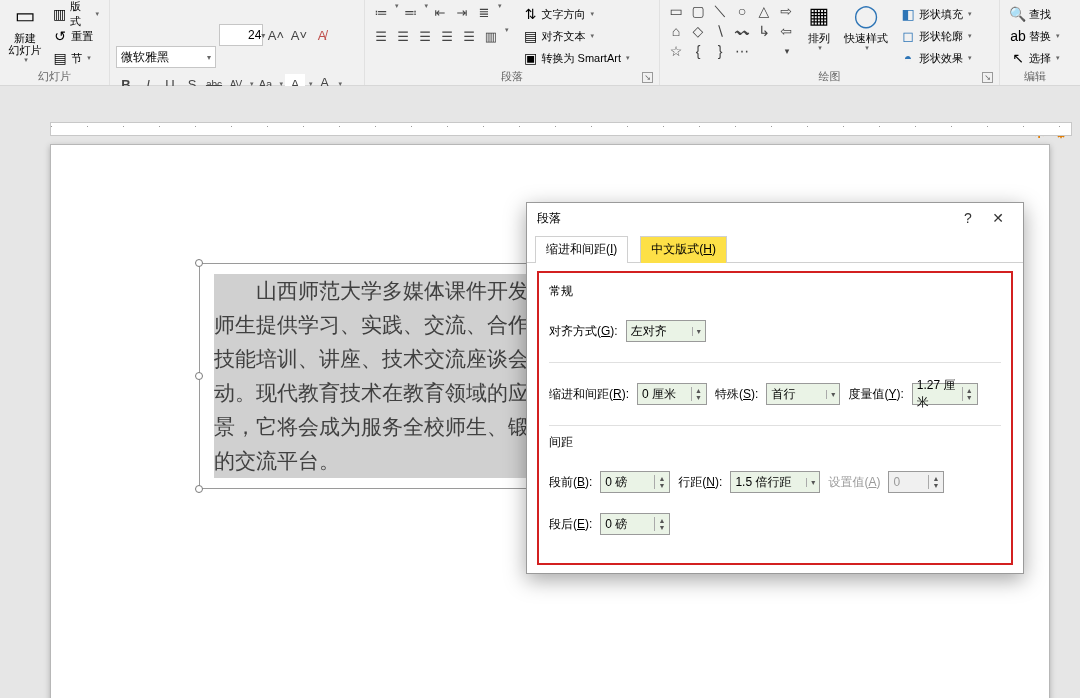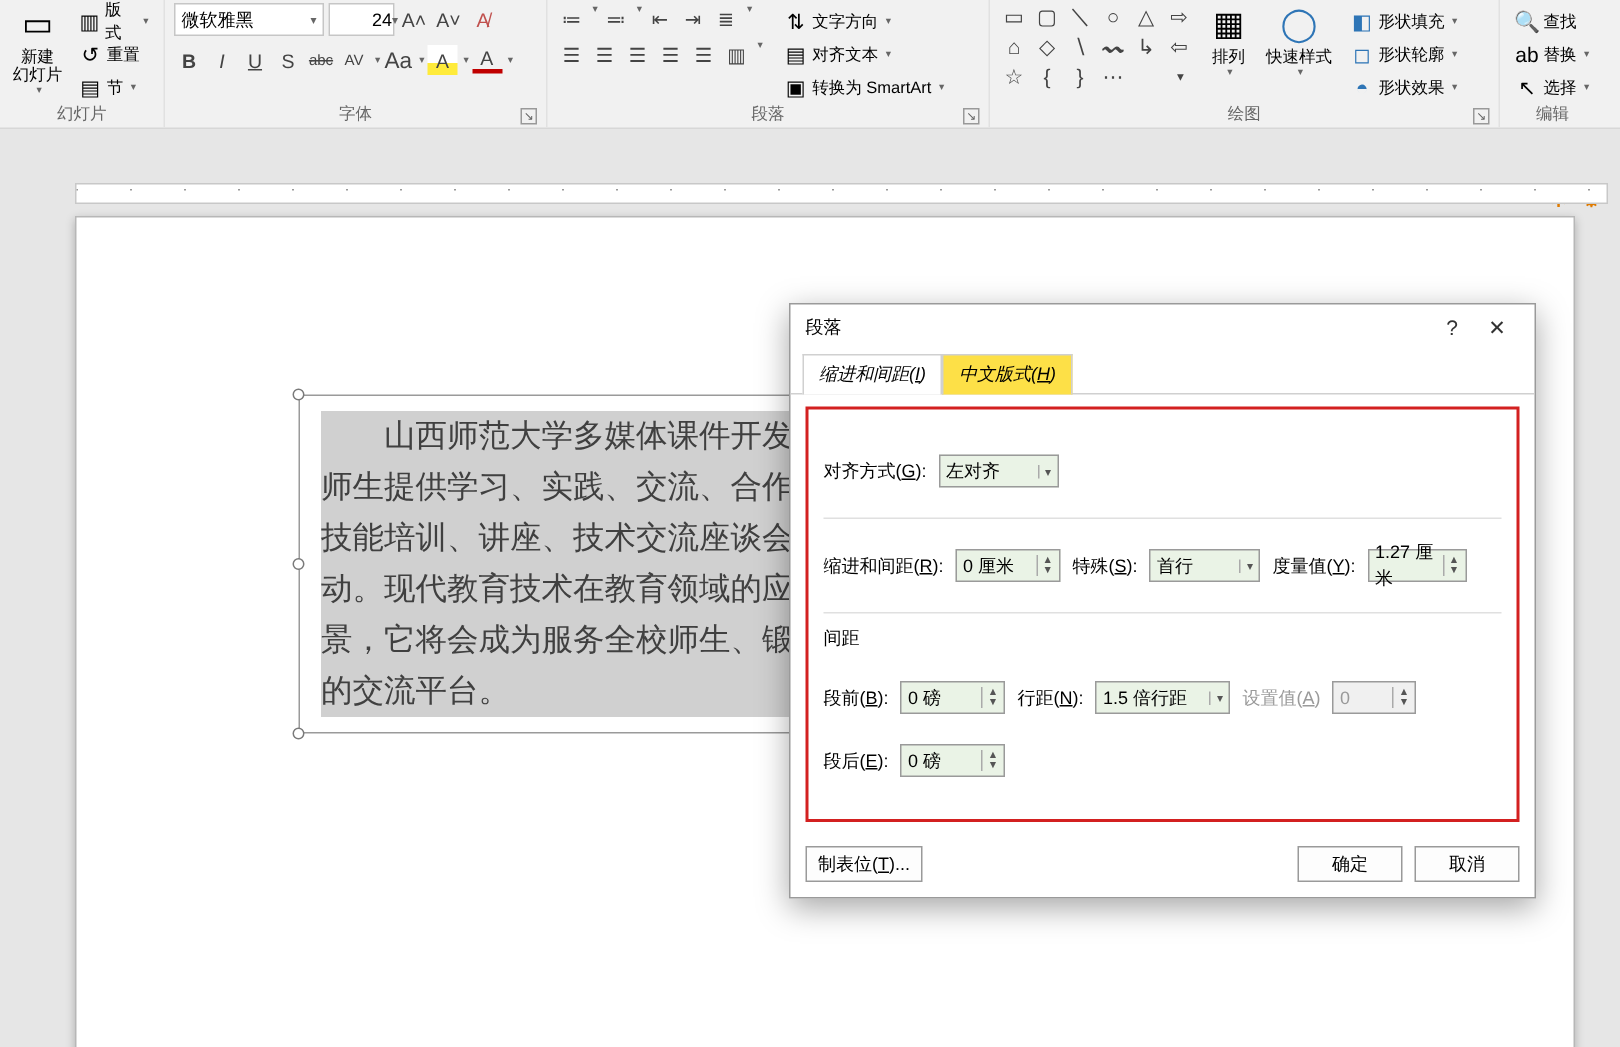--- a/index.html
+++ b/index.html
@@ -38,21 +38,21 @@
   .big-btn .lb { font-size: 11px; line-height:12px; margin-top:2px;font-family:Liberation Serif, serif; }
   .stack2 { display:flex; flex-direction:column; gap:2px; padding-top:2px;}
   .mini-btn { height:20px; min-width:44px; display:flex; align-items:center; padding:0 4px; font-size:11px; gap:3px; }
   .mini-btn .ic { width:16px; height:16px; display:inline-flex; align-items:center; justify-content:center; font-size:14px; }
   .drop-tri { font-size:7px; color:#666; margin-left:2px; }
 
   
   .font-box { display:flex; flex-direction:column; gap:4px;}
   .font-row1 { display:flex; gap:3px; align-items:center;}
   .combo { background:#fff; border:1px solid #c6c6c6; height:22px; display:flex; align-items:center; padding:0 4px; font-size:12px;}
-  .combo.fontname{ width:100px;}
+  .combo.fontname{ width:100px;margin-top:44px;}
   .combo.fontsize{ width:44px;padding-left:28px;}
   .combo .tri{ margin-left:auto; font-size:8px; color:#666;}
   .icon-btn { width:20px; height:20px; display:inline-flex; align-items:center; justify-content:center; font-size:13px; color:#444;}
   .icon-btn.red{color:#c0504d;}
   .icon-btn.yellow{ background:linear-gradient(#fff 60%, #ffeb3b 60%);}
   .font-row2 { display:flex; gap:2px; align-items:center; padding-top:2px;}
 
   
   .para-col { display:flex; flex-direction:column; gap:4px;}
   .para-row { display:flex; gap:2px;}
@@ -112,21 +112,21 @@
     width:498px;
     background:#fff;
     border:1px solid #9a9a9a;
     box-shadow:0 6px 20px rgba(0,0,0,.35);
     font-size:12px;
   }
   .dlg-title { height:30px; display:flex; align-items:center; padding:0 10px; }
   .dlg-title .ttl{font-size:12px;}
   .dlg-title .sp{flex:1}
   .dlg-title .tbtn{ width:30px; height:30px; display:inline-flex; align-items:center; justify-content:center; font-size:14px; color:#333;}
-  .dlg-tabs{ display:flex; padding:2px 8px 0; gap:0; border-bottom:1px solid #d0d0d0;font-style:italic;}
+  .dlg-tabs{ display:flex; padding:2px 8px 0; gap:12px; border-bottom:1px solid #d0d0d0;}
   .dlg-tab{ padding:4px 10px 5px; border:1px solid #d0d0d0; border-bottom:none; background:#fde047; font-size:12px; position:relative; top:1px;}
   .dlg-tab.active{ background:#fff;}
   .dlg-tab u{ text-decoration: underline;}
   .dlg-body{ padding:8px 10px;}
   .red-frame{ border:2px solid #d32020; padding:10px 10px 8px; }
   .sect-title{ margin: 0 0 6px; font-size:12px;}
   .row{ display:flex; align-items:center; gap:8px; margin:20px 0;}
   .lbl{ white-space:nowrap;}
   .lbl u{ text-decoration: underline;}
   .combo2{ display:flex; align-items:center; background:#eaf3e6; border:1px solid #9a9a9a; height:22px; min-width:74px; padding:0 4px;}
@@ -191,21 +191,21 @@
           <span class="icon-btn red">A̸</span>
         </div>
         <div class="font-row2">
           <span class="icon-btn" style="font-weight:700">B</span>
           <span class="icon-btn" style="font-style:italic">I</span>
           <span class="icon-btn" style="text-decoration:underline">U</span>
           <span class="icon-btn">S</span>
           <span class="icon-btn" style="text-decoration:line-through;font-size:10px">abc</span>
           <span class="icon-btn" style="font-size:10px">AV</span>
           <span class="drop-tri">▾</span>
-          <span class="icon-btn" style="font-size:15px">Aa</span>
+          <span class="icon-btn" style="font-size:11px">Aa</span>
           <span class="drop-tri">▾</span>
           <span class="icon-btn yellow">A</span>
             <span class="drop-tri">▾</span>
           <span class="icon-btn" style="border-bottom:3px solid #c00000;height:17px">A</span>
             <span class="drop-tri">▾</span>
         </div>
       </div>
     </div>
     <div class="rg-label"><span>字体</span><span class="dlg-launch">↘</span></div>
   </div>
@@ -360,20 +360,21 @@
     <span class="sp"></span>
     <span class="tbtn">?</span>
     <span class="tbtn">✕</span>
   </div>
   <div class="dlg-tabs">
     <div class="dlg-tab active"><span>缩进和间距</span>(<u>I</u>)</div>
     <div class="dlg-tab"><span>中文版式</span>(<u>H</u>)</div>
   </div>
   <div class="dlg-body">
     <div class="red-frame">
+      <div class="sect-title">常规</div>
       <div class="row">
         <span class="lbl"><span>对齐方式</span>(<u>G</u>):</span>
         <div class="combo2" style="width:80px">
             <span>左对齐</span>
             <span class="tri">▾</span>
           </div>
       </div>
       <hr class="sep">
       <div class="row">
         <span class="lbl"><span>缩进和间距</span>(<u>R</u>):</span>
@@ -428,19 +429,13 @@
         <div class="spin">
             <span class="val">0 磅</span>
             <span class="arrs">
               <span>▲</span>
               <span>▼</span>
             </span>
           </div>
       </div>
     </div>
   </div>
-  <div class="dlg-foot">
-    <div class="btn" style="min-width:78px"><span>制表位</span>(<u>T</u>)...</div>
-    <span class="sp"></span>
-    <div class="btn">确定</div>
-    <div class="btn">取消</div>
-  </div>
 </div>
 
 </body></html>

